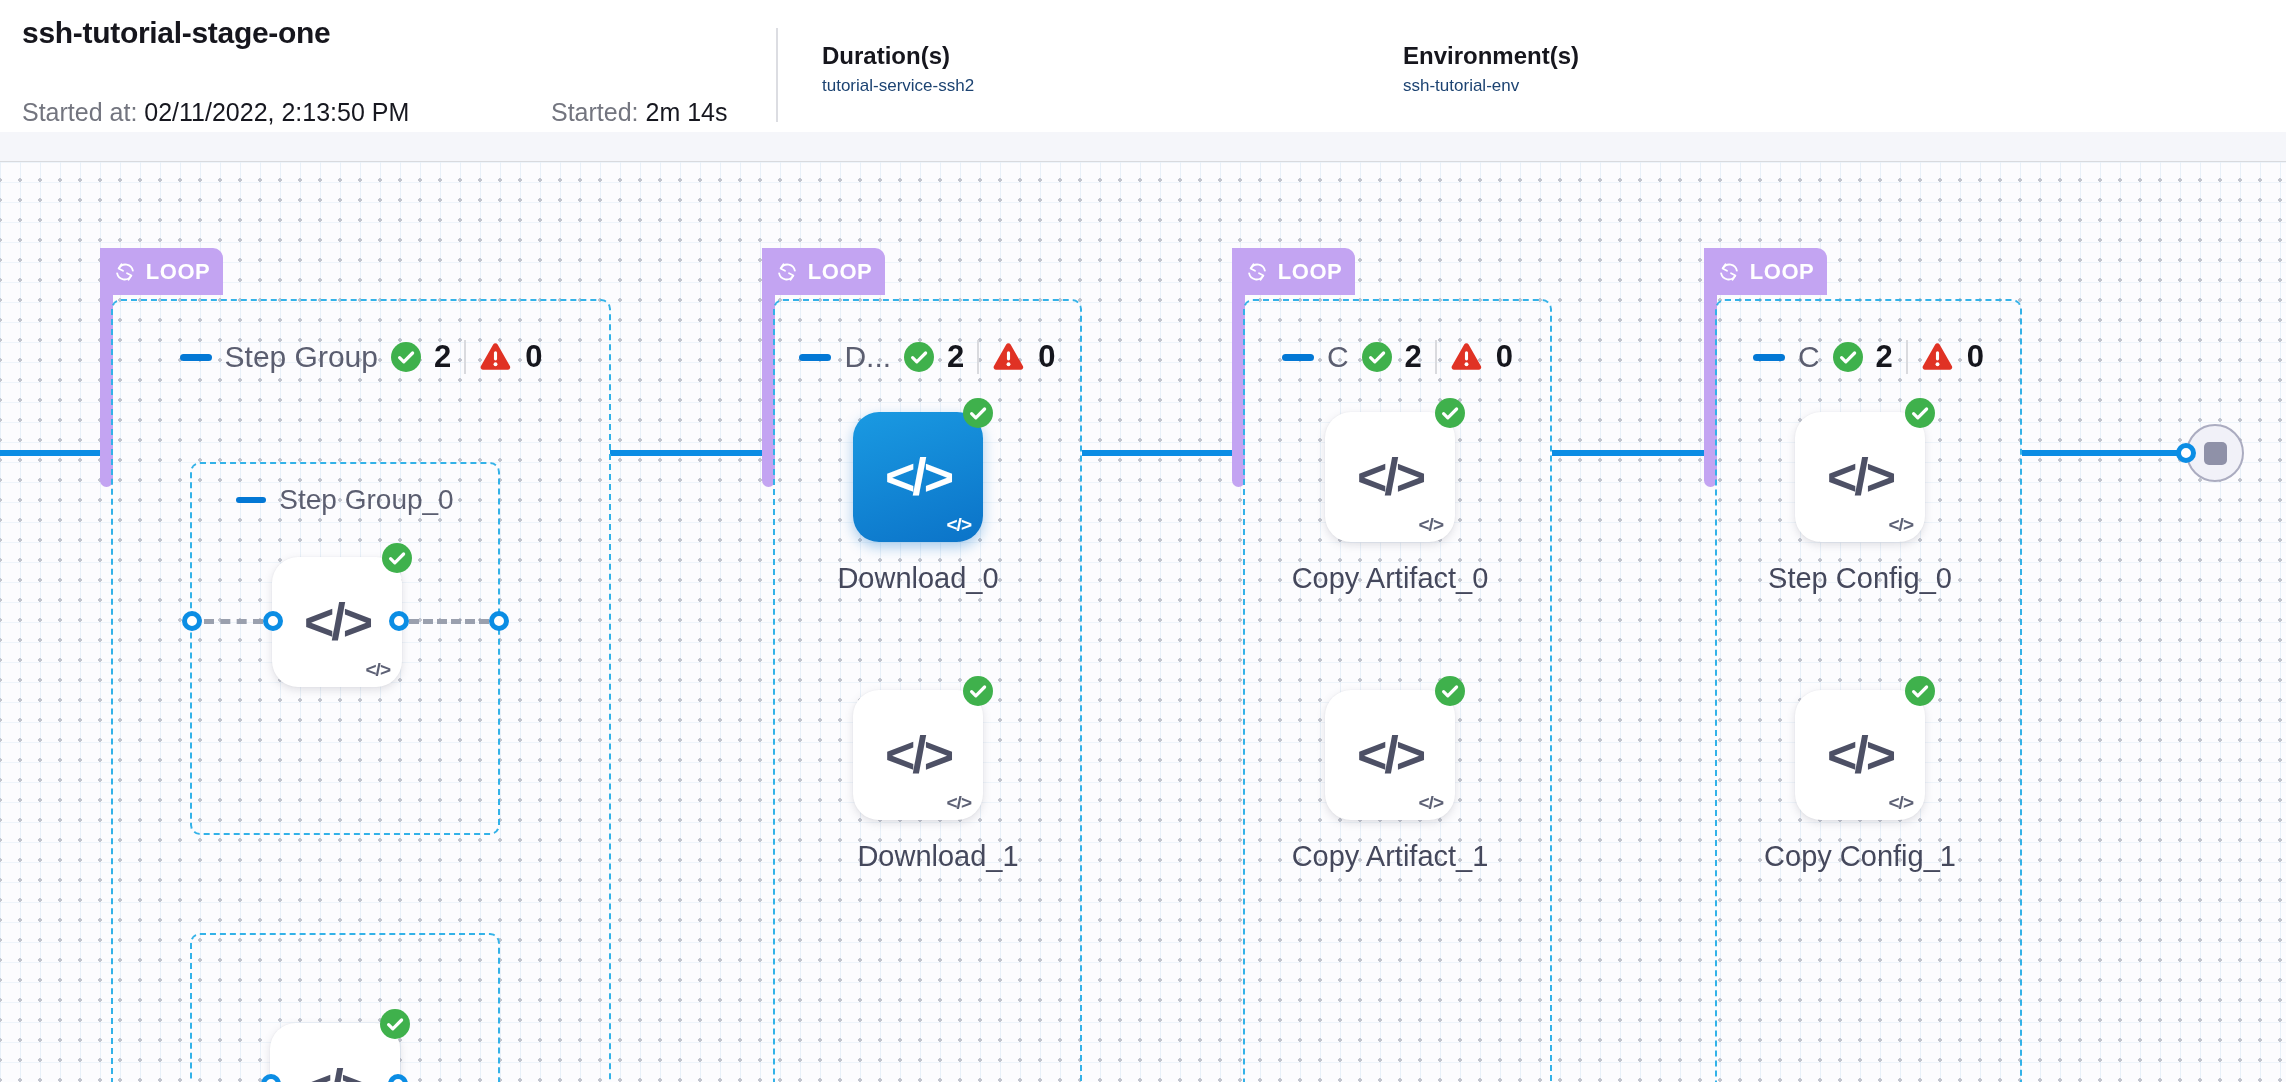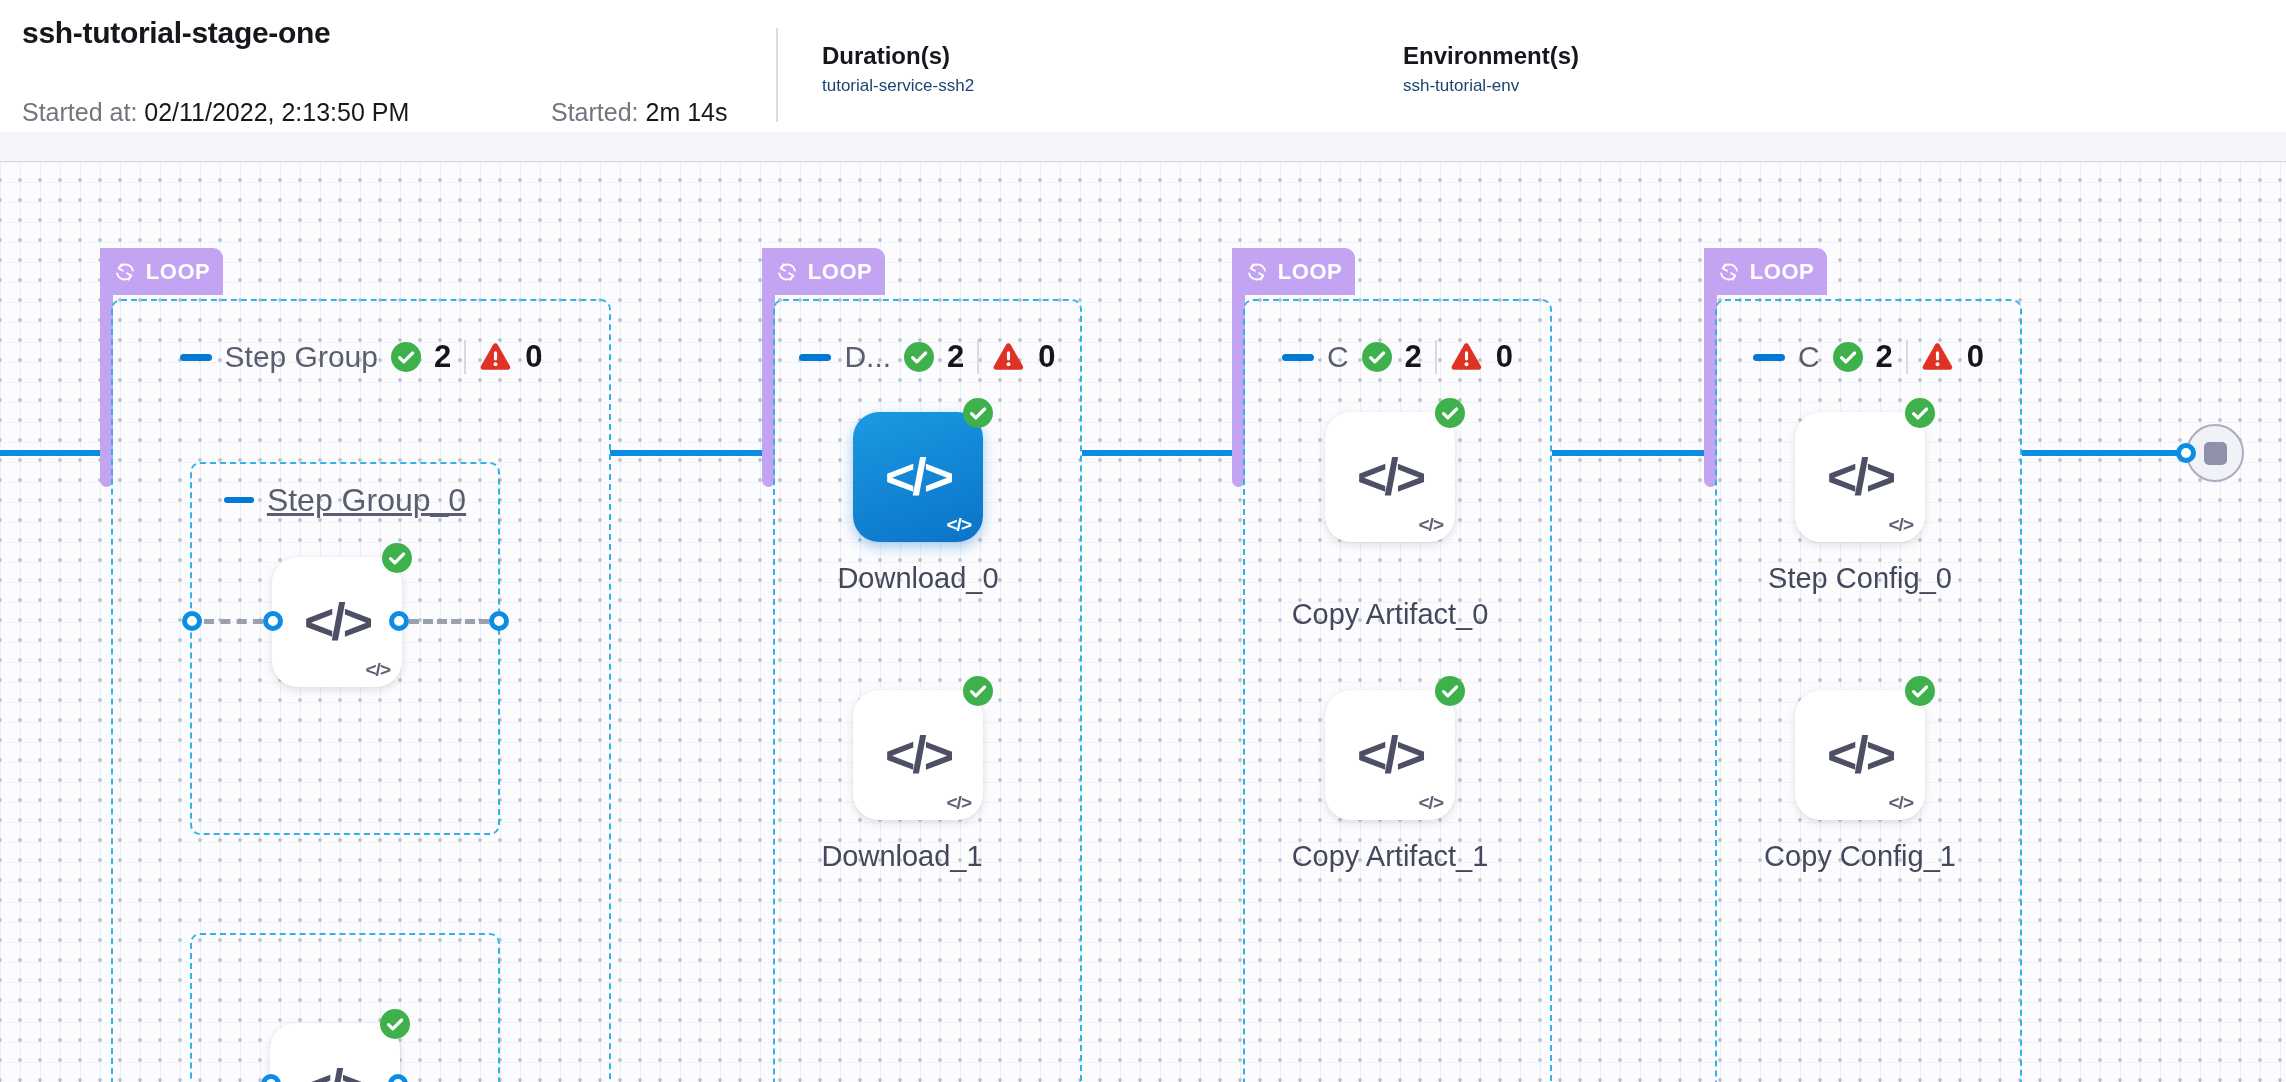--- a/index.html
+++ b/index.html
@@ -38,21 +38,21 @@
   .minus{width:32px;height:7px;border-radius:4px;background:#0378d5;cursor:pointer;}
   .glabel{font-size:30px;color:#5b5e70;}
   .gcount{font-size:31px;font-weight:bold;color:#15161d;}
   .gdiv{width:2px;height:34px;background:#d9dade;}
   .badge-svg{width:30px;height:30px;display:block;}
   .warn-svg{width:33px;height:30px;display:block;}
 
   .inner-group{position:absolute;border:2px dashed #33b2e8;border-radius:10px;}
   .ihead{position:absolute;height:36px;display:flex;align-items:center;justify-content:center;gap:13px;}
   .ihead .minus{width:30px;height:6px;}
-  .ilabel{font-size:32px;color:#5b5e70;text-decoration:underline;}
+  .ilabel{font-size:28px;color:#5b5e70;}
 
   .stepcard{position:absolute;width:130px;height:130px;background:#fff;border-radius:26px;cursor:pointer;
     box-shadow:0 3px 9px rgba(96,97,112,.18),0 0 2px rgba(40,41,61,.06);}
   .stepcard .code{position:absolute;left:0;top:0;width:100%;height:100%;display:flex;align-items:center;justify-content:center;
     font-size:52px;font-weight:bold;color:#4d5065;letter-spacing:-3px;}
   .stepcard .mini{position:absolute;right:12px;bottom:6px;font-size:19px;font-weight:bold;color:#5d6175;letter-spacing:-1px;}
   .stepcard.selected{background:linear-gradient(160deg,#1a9ae2 0%,#0b73c8 100%);box-shadow:0 5px 14px rgba(11,115,200,.35);}
   .stepcard.selected .code,.stepcard.selected .mini{color:#fff;}
   .stepcheck{position:absolute;width:30px;height:30px;}
   .steplabel{position:absolute;width:320px;text-align:center;font-size:29px;color:#45485c;}
@@ -192,21 +192,21 @@
         <use href="#check-badge"></use>
       </svg>
     <div class="steplabel" style="left:758px;top:400px;">Download_0</div>
     <div class="stepcard" style="left:853px;top:528px;">
       <div class="code">&lt;/&gt;</div>
       <div class="mini">&lt;/&gt;</div>
     </div>
     <svg class="stepcheck" style="left:963px;top:514px;" viewBox="0 0 30 30">
         <use href="#check-badge"></use>
       </svg>
-    <div class="steplabel" style="left:742px;top:678px;">Download_1</div>
+    <div class="steplabel" style="left:778px;top:678px;">Download_1</div>
 
     <div class="ribbon-strip" style="left:1232px;top:86px;height:239px;"></div>
     <div class="group" style="left:1243px;top:137px;width:309px;height:882px;"></div>
     <div class="loop-badge" style="left:1232px;top:86px;">
       <svg class="badge-svg" style="width:24px;height:22px;" viewBox="0 0 26 22">
           <use href="#loop-glyph"></use>
         </svg>
       <span>LOOP</span>
     </div>
     <div class="ghead" style="left:1243px;top:174px;width:309px;">
@@ -222,21 +222,21 @@
         </svg>
       <div class="gcount">0</div>
     </div>
     <div class="stepcard" style="left:1325px;top:250px;">
       <div class="code">&lt;/&gt;</div>
       <div class="mini">&lt;/&gt;</div>
     </div>
     <svg class="stepcheck" style="left:1435px;top:236px;" viewBox="0 0 30 30">
         <use href="#check-badge"></use>
       </svg>
-    <div class="steplabel" style="left:1230px;top:400px;margin-top:36px;">Copy Artifact_0</div>
+    <div class="steplabel" style="left:1230px;top:400px;">Copy Artifact_0</div>
     <div class="stepcard" style="left:1325px;top:528px;">
       <div class="code">&lt;/&gt;</div>
       <div class="mini">&lt;/&gt;</div>
     </div>
     <svg class="stepcheck" style="left:1435px;top:514px;" viewBox="0 0 30 30">
         <use href="#check-badge"></use>
       </svg>
     <div class="steplabel" style="left:1230px;top:678px;">Copy Artifact_1</div>
 
     <div class="ribbon-strip" style="left:1704px;top:86px;height:239px;"></div>

